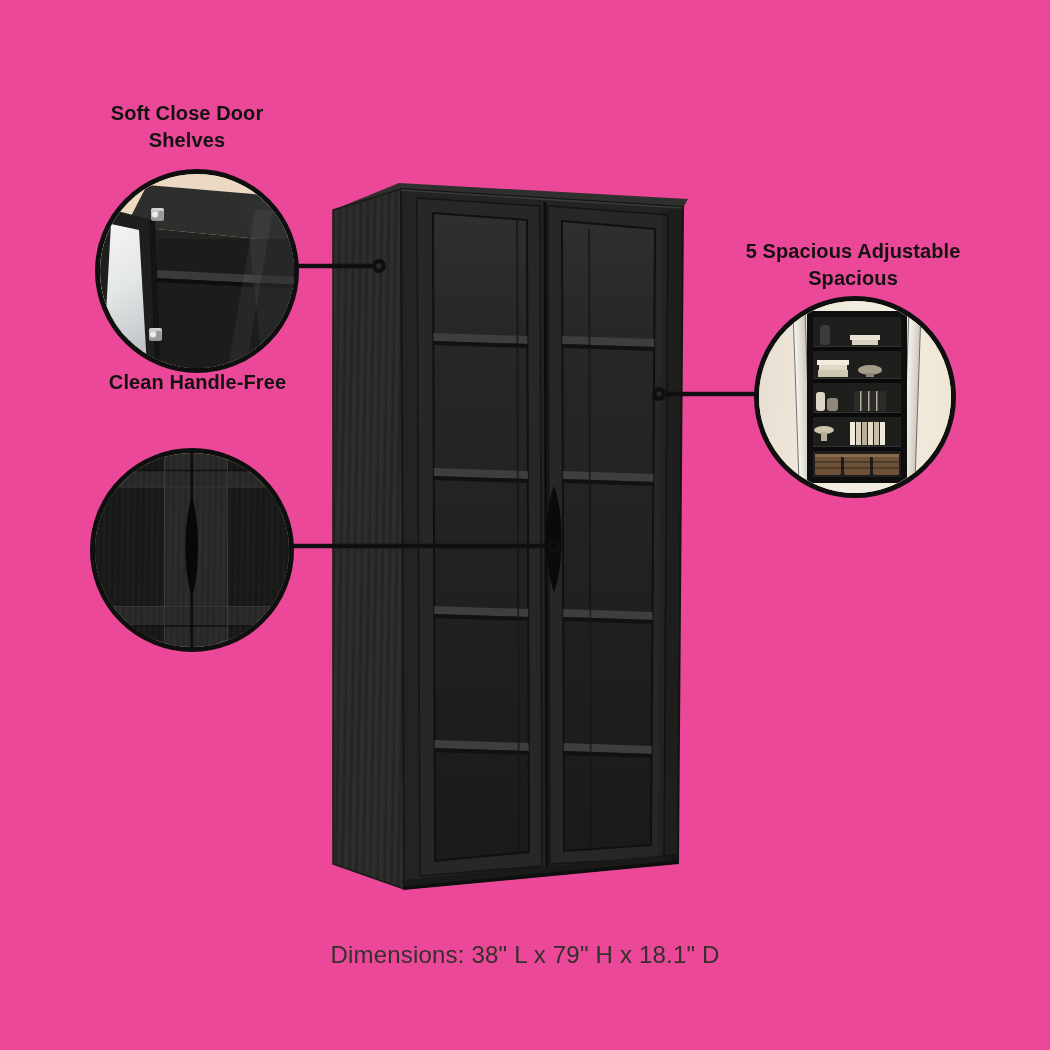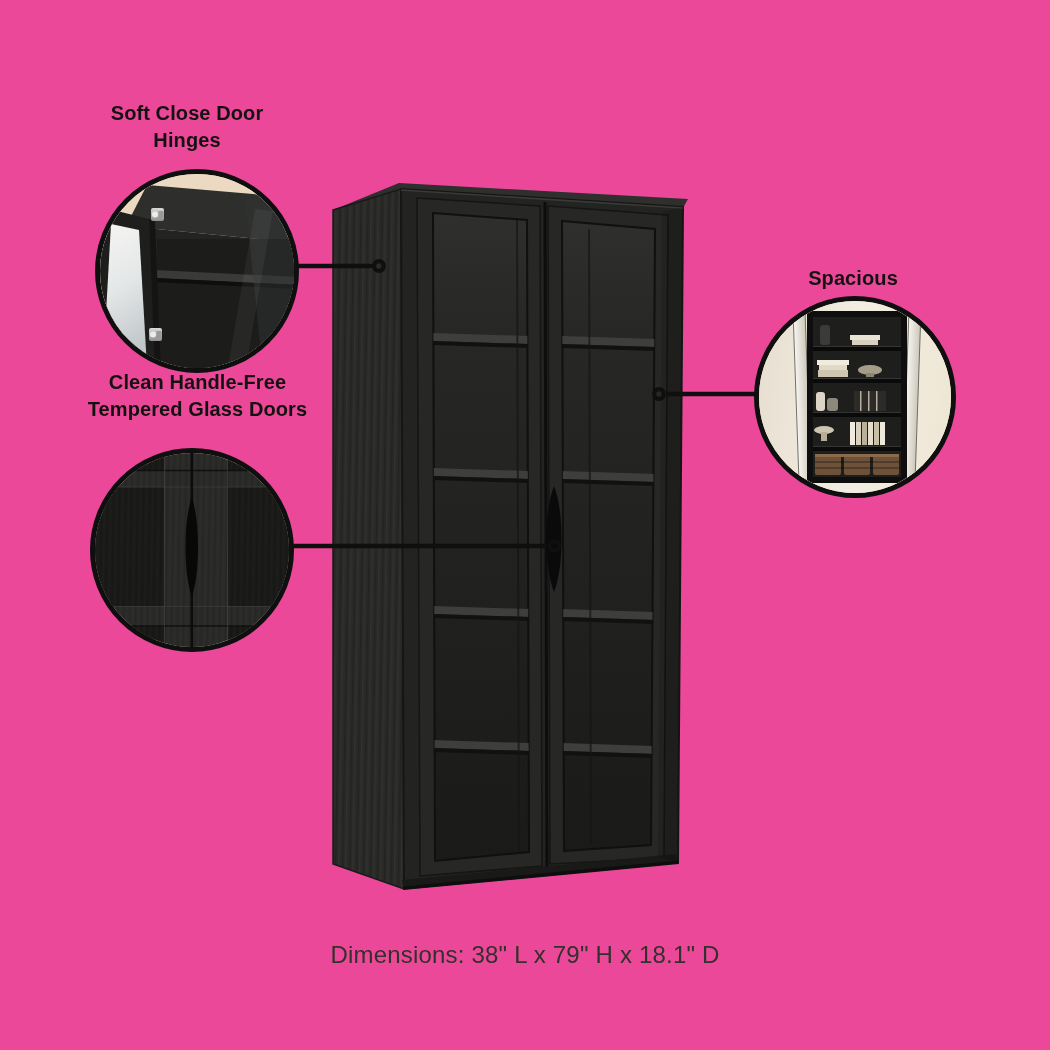--- a/index.html
+++ b/index.html
@@ -278,26 +278,25 @@
           <rect x="61" y="158" width="84" height="3" fill="#8a6a4a"></rect>
           <rect x="61" y="165" width="84" height="2" fill="#000000" opacity="0.25"></rect>
           <rect x="61" y="171" width="84" height="2" fill="#000000" opacity="0.25"></rect>
         </g>
       </g>
     </svg>
   </div>
 
   <div class="callout-label label-hinges">
     <span>Soft Close Door</span><br>
-    <span>Hinges</span>
+    <span>Shelves</span>
   </div>
   <div class="callout-label label-doors">
     <span>Clean Handle-Free</span><br>
-    <span>Tempered Glass Doors</span>
   </div>
   <div class="callout-label label-shelves">
-    <br>
+    <span>5 Spacious Adjustable</span><br>
     <span>Spacious</span>
   </div>
 
   <div class="dimensions-line">Dimensions: 38" L x 79" H x 18.1" D</div>
 
 </div>
 
 </body></html>

